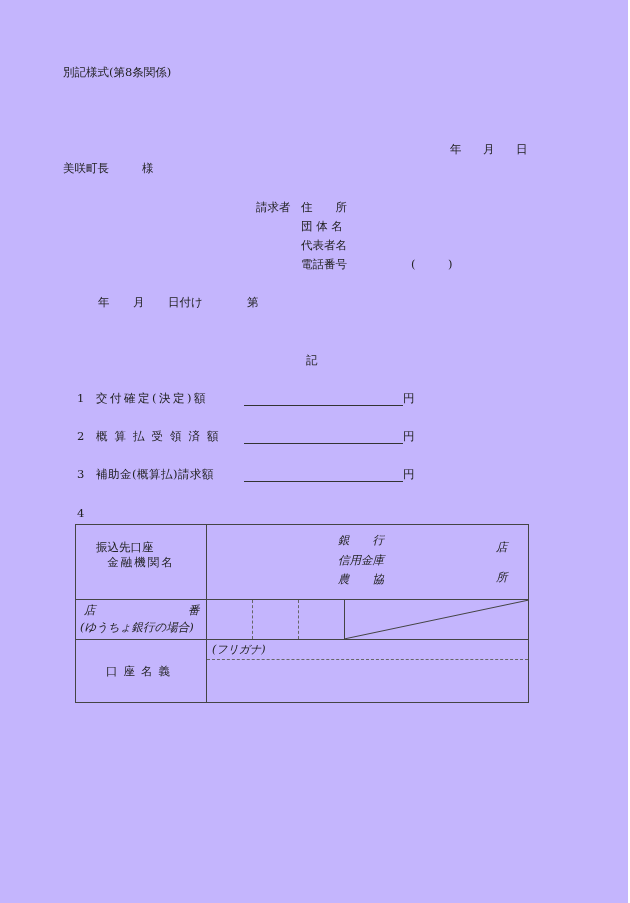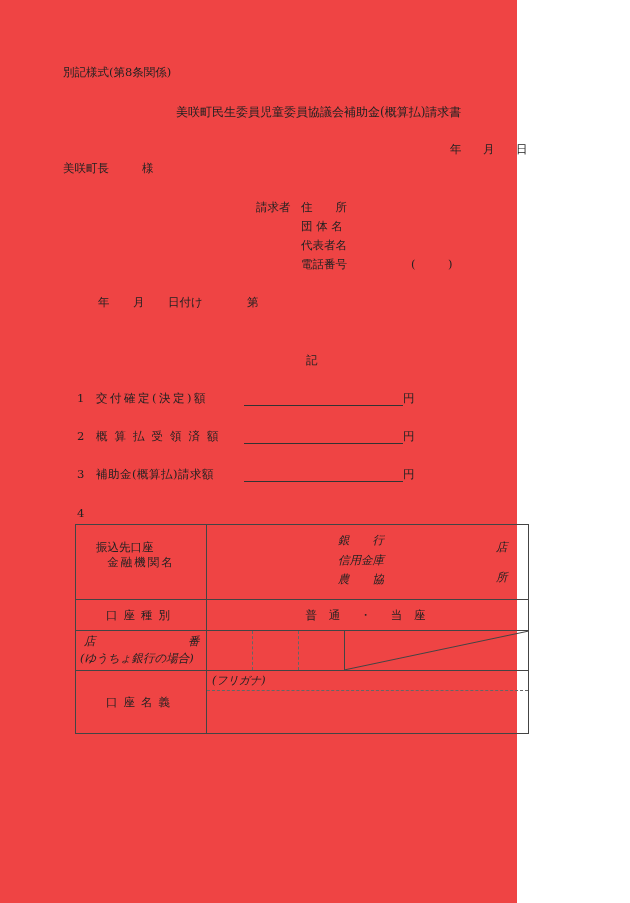--- a/index.html
+++ b/index.html
@@ -1,34 +1,33 @@
 <!DOCTYPE html>
 <html><head>
 <meta charset="utf-8">
 <style>
   html, body { margin: 0; padding: 0; background: #ffffff; }
   body { width: 630px; height: 903px; position: relative; overflow: hidden;
          font-family: "DejaVu Serif", "Liberation Serif", serif; color: #222; font-size: 11.5px; }
   .abs { position: absolute; white-space: nowrap; line-height: 1; }
-  .page { position: absolute; left: 0; top: 0; width: 517px; height: 903px; background: #ef4444; }
+  .page { position: absolute; left: 0; top: 0; width: 628px; height: 903px; background: #c4b5fd; }
   .uline { position: absolute; border-bottom: 1px solid #333; height: 0; }
   table.acct { position: absolute; left: 75px; top: 524px; width: 453px; border-collapse: collapse; table-layout: fixed; }
   table.acct td { border: 1px solid #444; padding: 0; font-size: 11.5px; text-align: center; vertical-align: middle; }
   .grid { position: relative; height: 100%; font-style: italic; }
   .cellbox { position: absolute; top: 0; bottom: 0; border-left: 1px dashed #666; }
   .cellbox.solid { border-left: 1px solid #444; }
   .spaced { letter-spacing: 0.5em; }
 </style>
 </head>
 <body>
 
 <div class="page">
 
   <div class="abs" style="left:63px;top:67px;">別記様式(第8条関係)</div>
-  <div class="abs" style="left:176px;top:106px;font-size:12px;">美咲町民生委員児童委員協議会補助金(概算払)請求書</div>
 
   <div class="abs" style="left:450px;top:144px;">年</div>
   <div class="abs" style="left:483px;top:144px;">月</div>
   <div class="abs" style="left:516px;top:144px;">日</div>
 
   <div class="abs" style="left:63px;top:163px;">美咲町長</div>
   <div class="abs" style="left:142px;top:163px;">様</div>
 
   <div class="abs" style="left:256px;top:202px;text-align:right;">請求者</div>
   <div class="abs" style="left:301px;top:202px;">住　　所</div>
@@ -74,24 +73,20 @@
       <td>
         <div class="grid" style="height:74px;">
           <div class="abs" style="left:131px;top:10px;">銀　　行</div>
           <div class="abs" style="left:131px;top:30px;">信用金庫</div>
           <div class="abs" style="left:131px;top:49px;">農　　協</div>
           <div class="abs" style="left:289px;top:17px;">店</div>
           <div class="abs" style="left:289px;top:47px;">所</div>
         </div>
       </td>
     </tr>
-    <tr style="height:31px;">
-      <td style="letter-spacing:6px;">口座種別</td>
-      <td style="letter-spacing:4px;">普 通　・　当 座</td>
-    </tr>
     <tr style="height:39px;">
       <td>
         <div class="grid" style="height:39px;">
           <div class="abs" style="left:8px;top:5px;">店</div>
           <div class="abs" style="left:112px;top:5px;">番</div>
           <div class="abs" style="left:4px;top:22px;">(ゆうちょ銀行の場合)</div>
         </div>
       </td>
       <td>
         <div class="grid" style="height:39px;">

